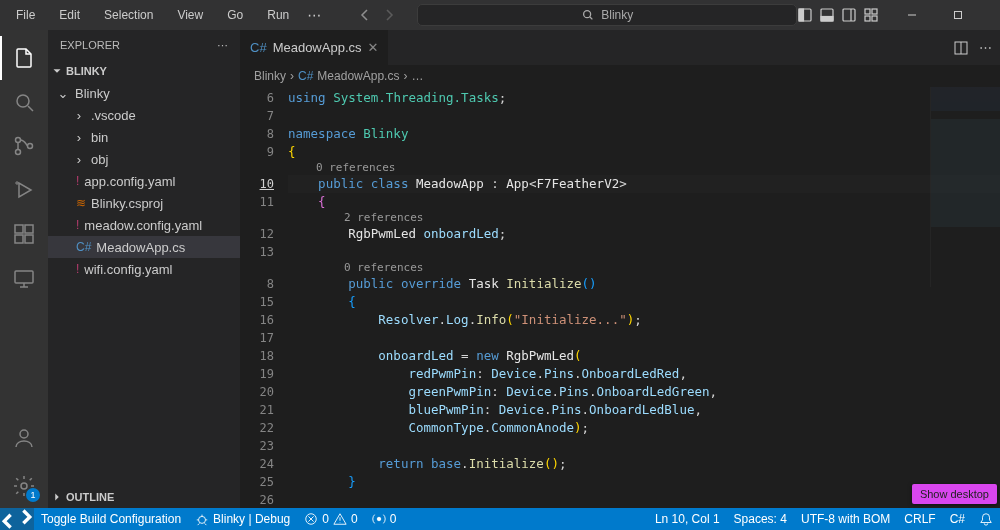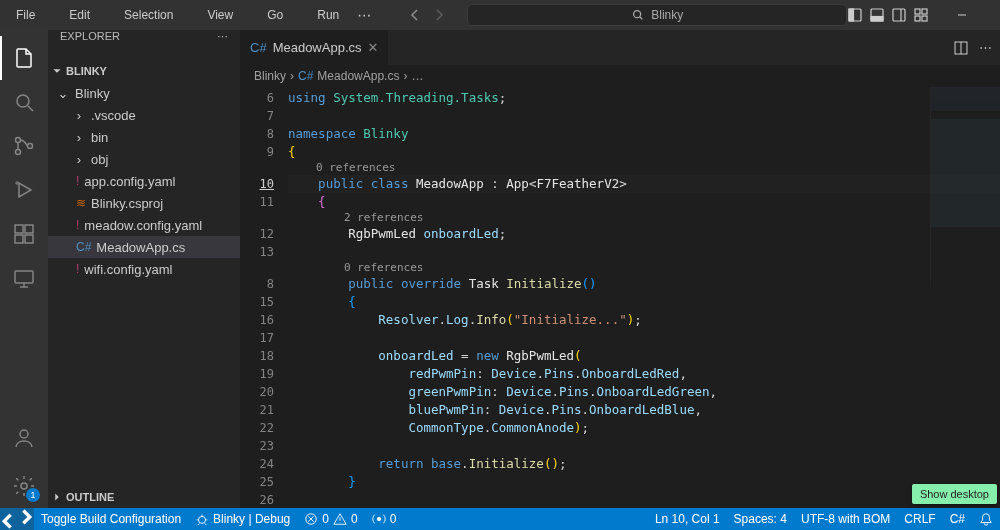--- a/index.html
+++ b/index.html
@@ -1,18 +1,18 @@
 <!DOCTYPE html>
 <html><head>
 <meta charset="utf-8">
 <style>
 * { margin:0; padding:0; box-sizing:border-box; }
 body { font-family:"Segoe UI",Arial,sans-serif; font-size:13px; background:#1e1e1e; color:#cccccc; width:1000px; height:530px; overflow:hidden; position:relative; }
 .titlebar { height:30px; background:#323233; display:flex; align-items:center; padding:0 4px; }
-.tb-menu { display:flex; gap:18px; margin-left:4px;text-align:center; }
+.tb-menu { display:flex; gap:8px; margin-left:4px;text-align:center; }
 .tb-menu span { padding:4px 8px; cursor:pointer; font-size:12px; color:#cccccc; }
 .tb-dots { margin-left:4px; color:#cccccc; font-size:14px; padding:4px 6px; }
 .tb-nav { display:flex; gap:8px; margin-left:30px; align-items:center; }
 .tb-nav svg { width:16px; height:16px; opacity:.6; }
 .tb-search { margin-left:20px; flex:0 0 380px; background:#252526; border:1px solid #3c3c3c; border-radius:5px; height:22px; display:flex; align-items:center; justify-content:center; gap:6px; }
 .tb-search svg { width:14px; height:14px; }
 .tb-search span { font-size:12px; color:#aaaaaa; }
 .tb-spacer { flex:1; }
 .tb-layout { display:flex; gap:6px; margin-right:10px; }
 .tb-layout svg { width:16px; height:16px; }
@@ -23,21 +23,21 @@
 .main { display:flex; height:478px; }
 .activitybar { width:48px; background:#333333; display:flex; flex-direction:column; align-items:center; padding-top:6px; }
 .ab-item { width:48px; height:44px; display:flex; align-items:center; justify-content:center; position:relative; }
 .ab-item.active::before { content:""; position:absolute; left:0; top:0; bottom:0; width:2px; background:#fff; }
 .ab-item svg { width:24px; height:24px; stroke:#858585; fill:none; stroke-width:1.5; }
 .ab-item.active svg { stroke:#fff; }
 .ab-bottom { margin-top:auto; margin-bottom:4px; }
 .ab-badge { position:absolute; bottom:6px; right:8px; background:#007acc; color:#fff; border-radius:10px; font-size:9px; width:14px; height:14px; display:flex; align-items:center; justify-content:center; }
 
 .sidebar { width:192px; background:#252526; display:flex; flex-direction:column; }
-.sb-header { height:30px; display:flex; justify-content:space-between; padding:0 12px; font-size:11px; color:#bbbbbb;gap:23px; }
+.sb-header { height:30px; display:flex; align-items:center; justify-content:space-between; padding:0 12px; font-size:11px; color:#bbbbbb;gap:23px; }
 .sb-section { height:22px; display:flex; align-items:center; padding:0 2px; font-size:11px; font-weight:700; color:#ccc; }
 .sb-section svg { width:14px; height:14px; margin-right:2px; }
 .sb-tree { flex:1; overflow:hidden; }
 .tree-item { height:22px; display:flex; align-items:center; font-size:13px; color:#ccc; white-space:nowrap; }
 .tree-item.selected { background:#37373d; }
 .ti-chev { width:14px; text-align:center; }
 .ti-icon { margin-right:5px; font-size:12px; display:inline-flex; }
 .ic-folder { color:#c09553; }
 .ic-yaml { color:#b73c6e; }
 .ic-feed { color:#cc6600; }
@@ -75,21 +75,21 @@
 .brace-b { color:#179fff; }
 
 .minimap { position:absolute; top:57px; right:0; width:70px; height:200px; background:linear-gradient(180deg,#2a3040 0%, #243040 12%, transparent 12%, transparent 16%, #2a3a40 16%, #2a3a40 70%, transparent 70%); opacity:.35; border-left:1px solid #333; }
 
 .statusbar { height:22px; background:#007acc; color:#fff; display:flex; align-items:center; font-size:12px; padding:0 0 0 0; }
 .sb-remote { background:#0e639c; width:34px; height:22px; display:flex; align-items:center; justify-content:center; }
 .sb-item { padding:0 7px; display:flex; align-items:center; gap:4px; height:30px; }
 .sb-item svg { width:14px; height:14px; }
 .sb-right { margin-left:auto; display:flex; }
 
-.toast { position:absolute; right:3px; bottom:26px; background:#86efac; color:#222; padding:4px 8px; font-size:11px; border-radius:2px; box-shadow:0 1px 4px rgba(0,0,0,.5); }
+.toast { position:absolute; right:3px; bottom:26px; background:#d946ef; color:#222; padding:4px 8px; font-size:11px; border-radius:2px; box-shadow:0 1px 4px rgba(0,0,0,.5); }
 </style>
 </head>
 <body>
 
 <div class="titlebar">
   <div class="tb-menu" id="menu-bar">
       <span>File</span>
       <span>Edit</span>
       <span>Selection</span>
       <span>View</span>

